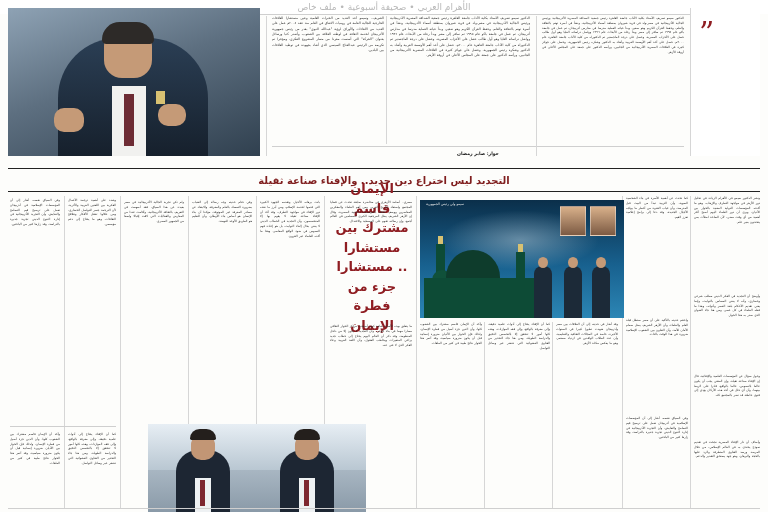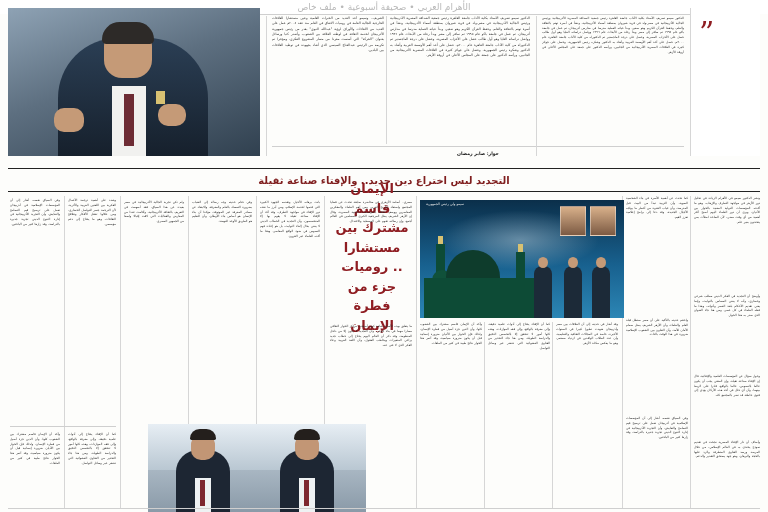--- a/index.html
+++ b/index.html
@@ -273,21 +273,21 @@
       <div class="m-portrait"></div>
       <div class="m-portrait"></div>
     </div>
 
     <div class="m-caption">سيمو ولي رئيس الجمهورية</div>
   </div>
 
   <div class="subhead">
     <div>الإيمان قاسم</div>
     <div>مشترك بين مستشارا</div>
-    <div>.. روميات جزء من</div>
+    <div>.. مستشارا جزء من</div>
     <div>فطرة الإيمان</div>
     <div class="diamond"></div>
   </div>
 
   <div class="rule-v" style="top:196px; left:324px; height:312px;"></div>
   <div class="rule-v" style="top:196px; left:256px; height:312px;"></div>
   <div class="rule-v" style="top:196px; left:188px; height:312px;"></div>
   <div class="rule-v" style="top:196px; left:120px; height:312px;"></div>
   <div class="rule-v" style="top:196px; left:416px; height:312px;"></div>
 

